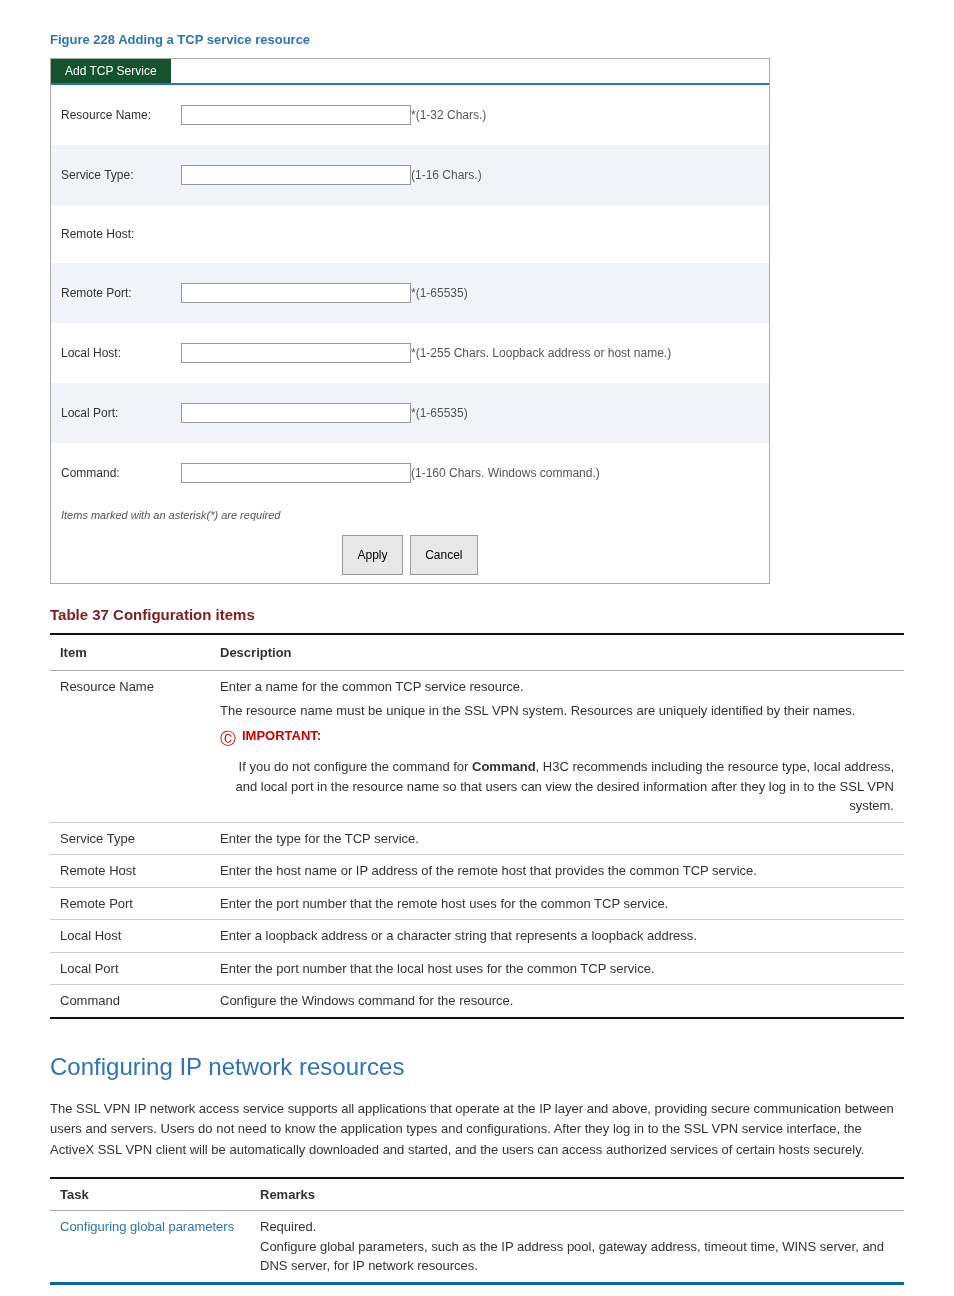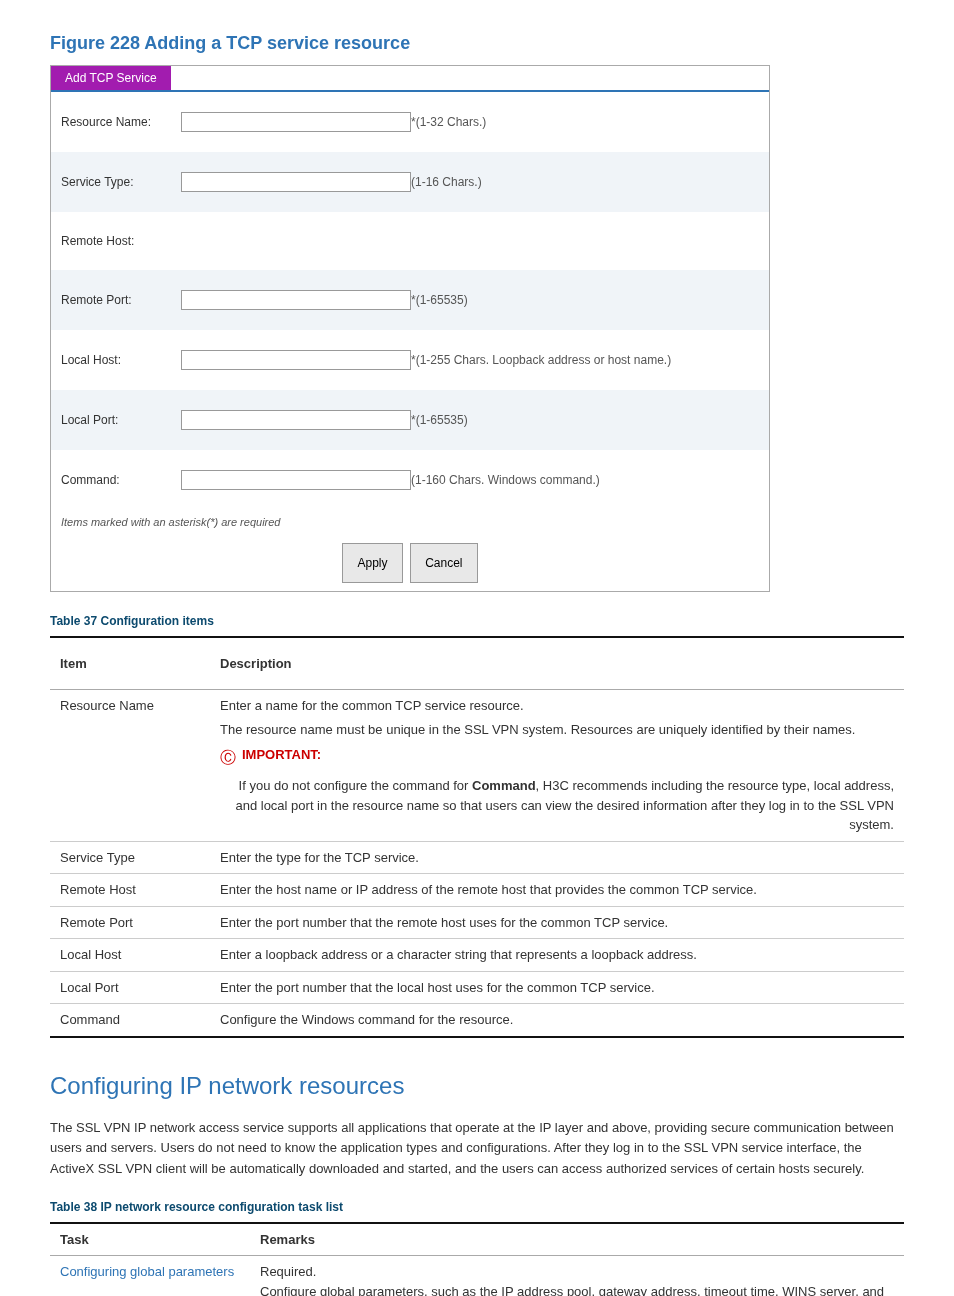--- a/index.html
+++ b/index.html
@@ -8,33 +8,33 @@
       font-size: 13px;
       background: #fff;
       color: #333;
       padding: 30px 50px;
       line-height: 1.5;
     }
 
     
     .figure-title {
       color: #2e74b5;
-      font-size: 18px;
+      font-size: 13px;
       font-weight: bold;
       margin-bottom: 8px;
     }
 
     .form-container {
       border: 1px solid #aaa;
       width: 720px;
       margin-bottom: 20px;
     }
 
     .form-tab {
-      background: #a21caf;
+      background: #14532d;
       color: #fff;
       padding: 5px 14px;
       font-size: 12px;
       display: inline-block;
       border: none;
       cursor: pointer;
       text-align: center;
     }
 
     .form-body {
@@ -104,39 +104,39 @@
       margin: 0 2px;
       text-align: center;
     }
 
     .btn-apply {
       background: #e8e8e8;
     }
 
     
     .table-title {
-      color: #0c4a6e;
-      font-size: 12px;
+      color: #7f1d1d;
+      font-size: 15px;
       font-weight: bold;
       margin-bottom: 6px;
       margin-top: 18px;
     }
 
     .config-table {
       width: 100%;
       border-collapse: collapse;
       margin-bottom: 30px;
     }
 
     .config-table th {
       background: #fff;
       border-top: 2px solid #111;
       border-bottom: 1px solid #aaa;
       text-align: left;
-      padding: 16px 10px;
+      padding: 8px 10px;
       font-size: 13px;
       font-weight: bold;
     }
 
     .config-table td {
       border-bottom: 1px solid #ccc;
       padding: 6px 10px;
       font-size: 13px;
       vertical-align: top;
     }
@@ -196,21 +196,21 @@
       background: #fff;
       border-top: 2px solid #111;
       border-bottom: 1px solid #aaa;
       text-align: left;
       padding: 6px 10px;
       font-size: 13px;
       font-weight: bold;
     }
 
     .task-table td {
-      border-bottom: 1px solid #0369a1;
+      border-bottom: 3px solid #0369a1;
       padding: 6px 10px;
       font-size: 13px;
       vertical-align: top;
     }
 
     .task-col {
       width: 200px;
     }
 
     .link-blue {
@@ -357,21 +357,20 @@
       </tbody>
   </table>
 </div>
 
 <div>
   <h1 class="section-heading">Configuring IP network resources</h1>
   <p class="section-body">The SSL VPN IP network access service supports all applications that operate at the IP layer and above, providing secure communication between users and servers. Users do not need to know the application types and configurations. After they log in to the SSL VPN service interface, the ActiveX SSL VPN client will be automatically downloaded and started, and the users can access authorized services of certain hosts securely.</p>
 </div>
 
 <div>
-  <div class="table-title">Table 38 IP network resource configuration task list</div>
   <table class="task-table">
     <thead>
       <tr>
         <th class="task-col">Task</th>
         <th>Remarks</th>
       </tr>
     </thead>
     <tbody id="table38-body">
         <tr>
           <td class="task-col"><a href="#" class="link-blue">Configuring global parameters</a></td>

